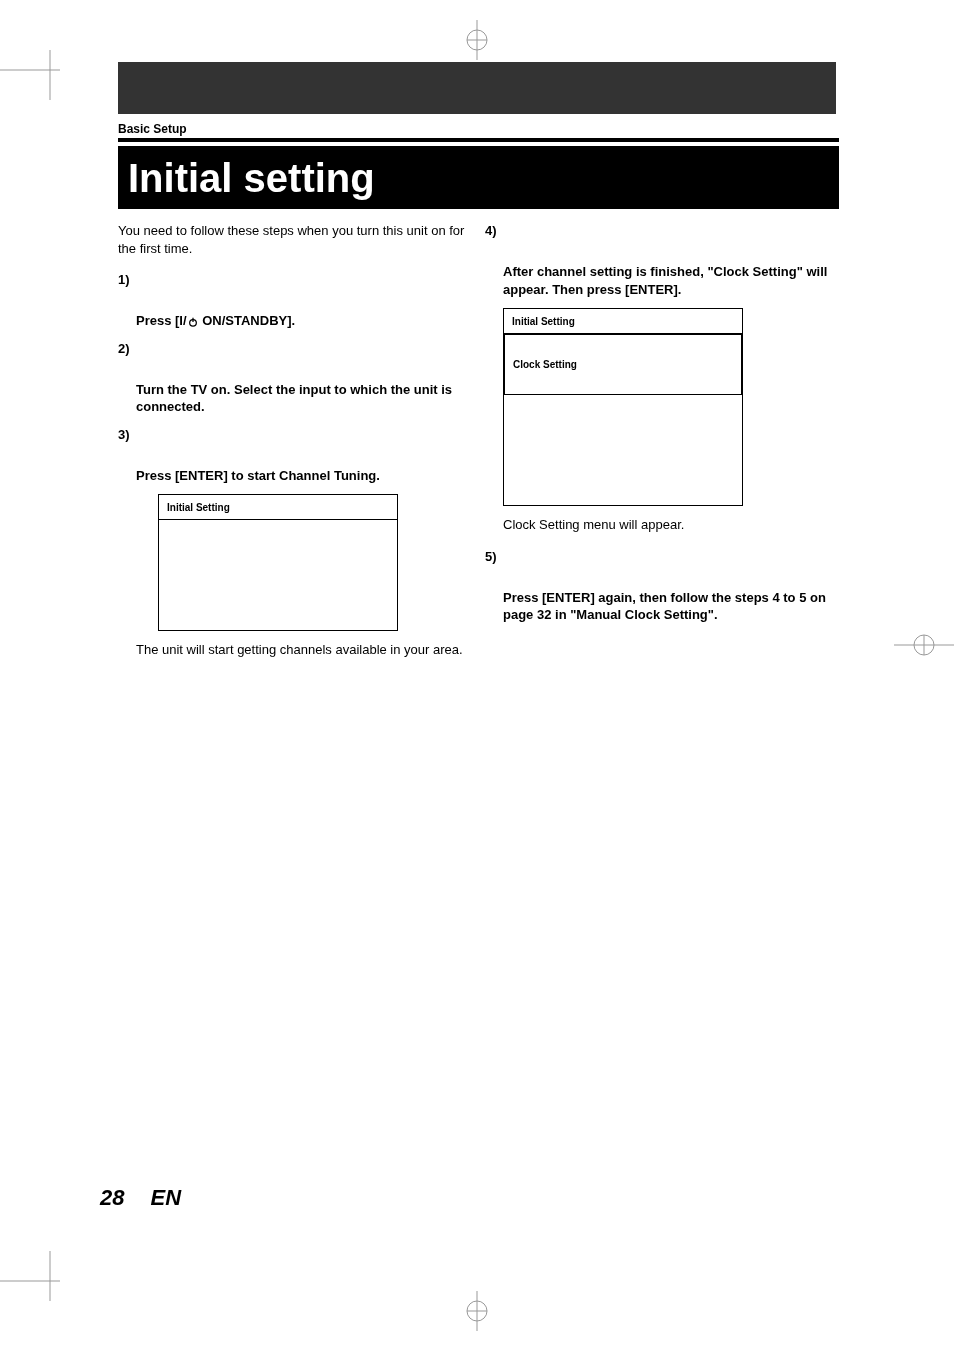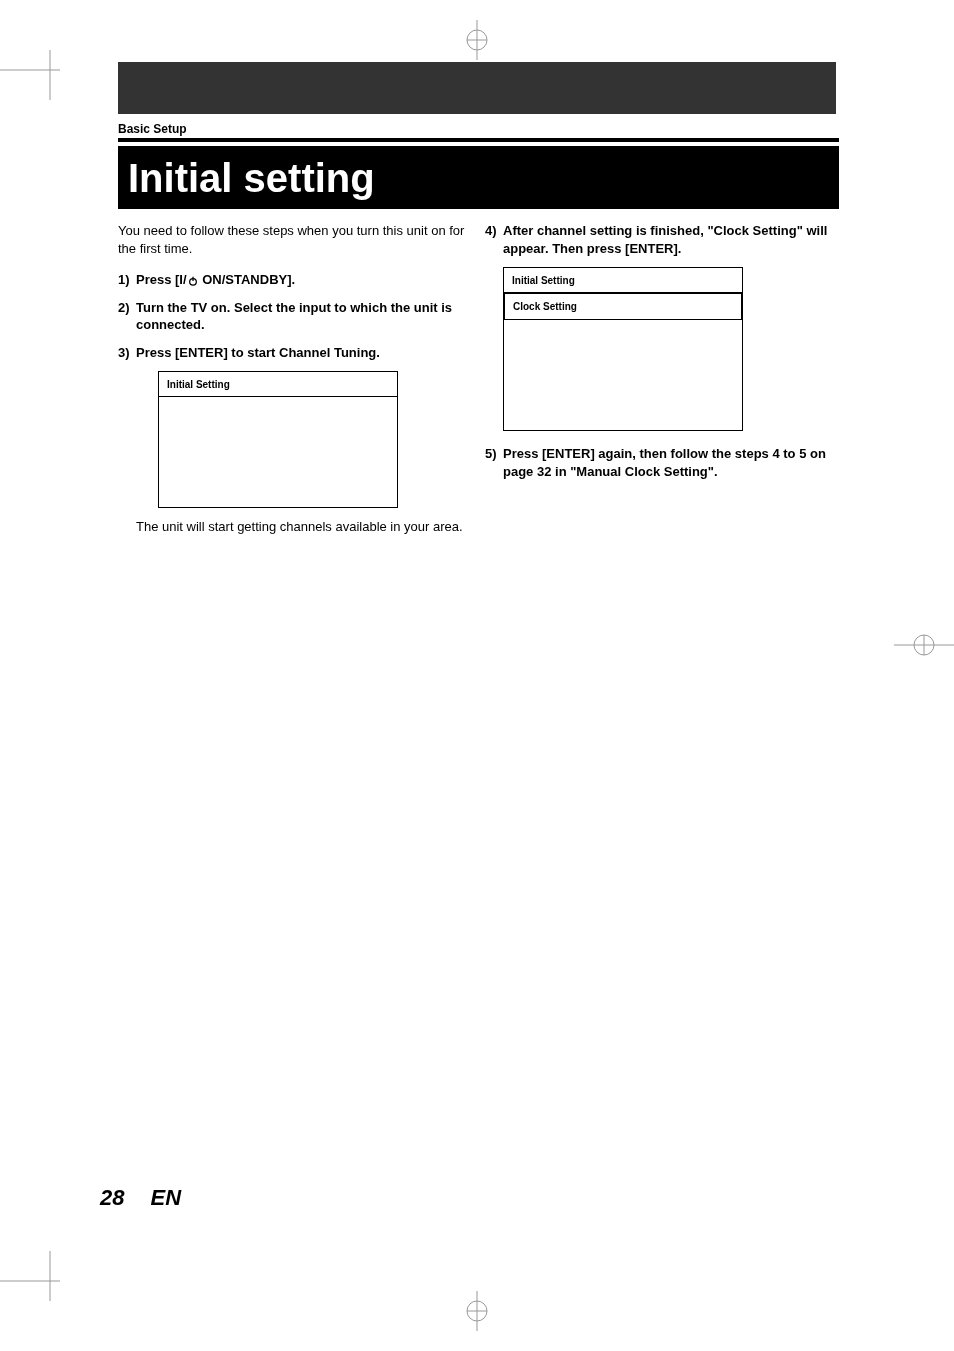--- a/index.html
+++ b/index.html
@@ -108,20 +108,21 @@
     .step {
       display: flex;
       margin-bottom: 10px;
     }
     .step-num {
       font-weight: bold;
       min-width: 18px;
     }
     .step-body {
       flex: 1;
+      margin-top: 41px;
     }
     .step-bold {
       font-weight: bold;
     }
     .step-sub {
       font-weight: normal;
       margin-top: 2px;
     }
     .power-icon {
       display: inline-block;
@@ -143,21 +144,21 @@
       padding: 6px 8px 4px 8px;
     }
     .screen-divider {
       height: 1px;
       background: #000;
       margin: 0;
     }
     .screen-item {
       font-size: 10px;
       font-weight: bold;
-      padding: 6px 8px;
+      padding: 23px 8px;
       border: 1.5px solid #000;
       margin: 0;
     }
     .screen-blank {
       height: 110px;
     }
     .after-text {
       margin-left: 18px;
       margin-top: 8px;
       font-size: 13px;
@@ -252,20 +253,21 @@
       <span class="step-body step-bold">After channel setting is finished, "Clock Setting" will appear. Then press [ENTER].</span>
     </div>
 
     <div class="screen-box" style="margin-left:18px;">
       <div class="screen-title">Initial Setting</div>
       <div class="screen-divider"></div>
       <div class="screen-item">Clock Setting</div>
       <div class="screen-blank"></div>
     </div>
 
+    <p class="after-text">Clock Setting menu will appear.</p>
 
     <div class="step" style="margin-top:14px;">
       <span class="step-num step-bold">5)</span>
       <span class="step-body step-bold">Press [ENTER] again, then follow the steps 4 to 5 on page 32 in "Manual Clock Setting".</span>
     </div>
   </div>
 </div>
 
 <div class="page-footer">
   <span>28</span>

